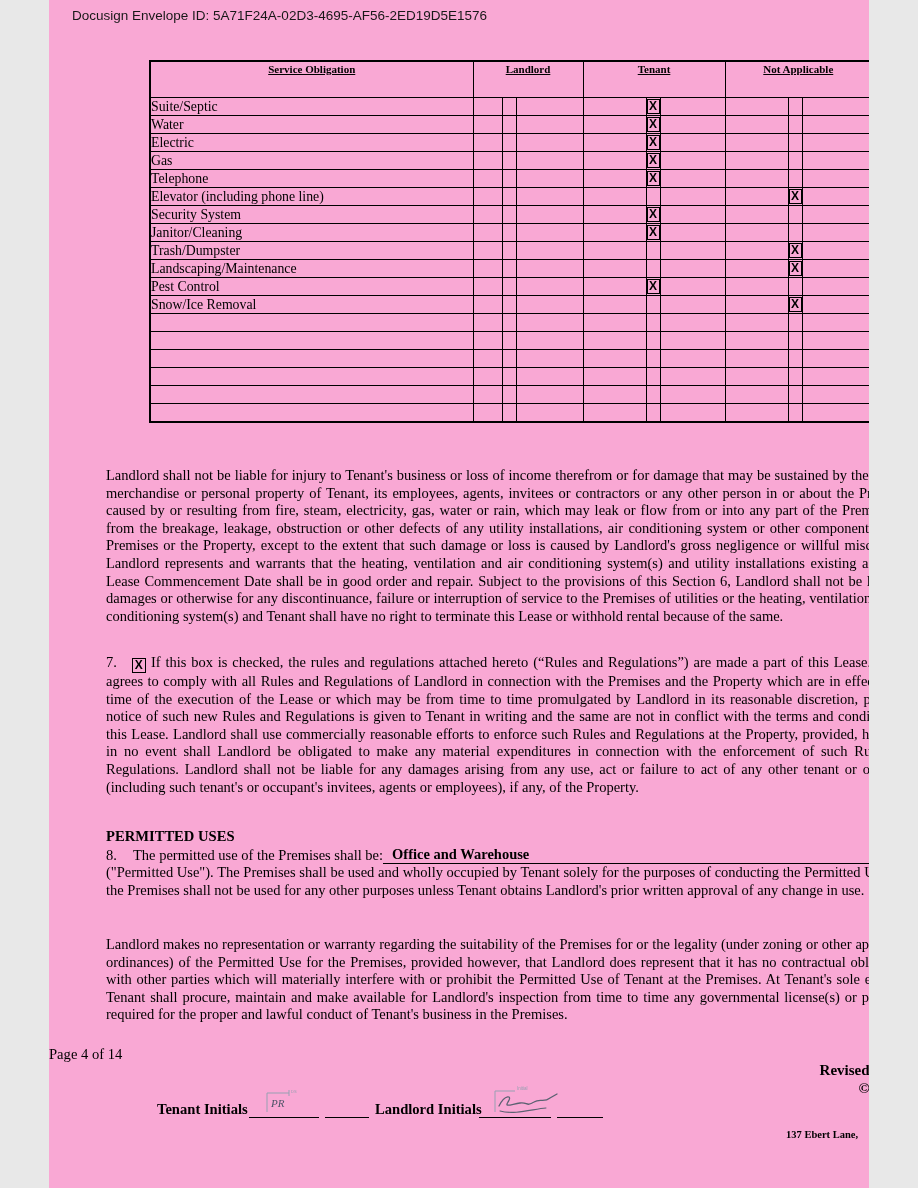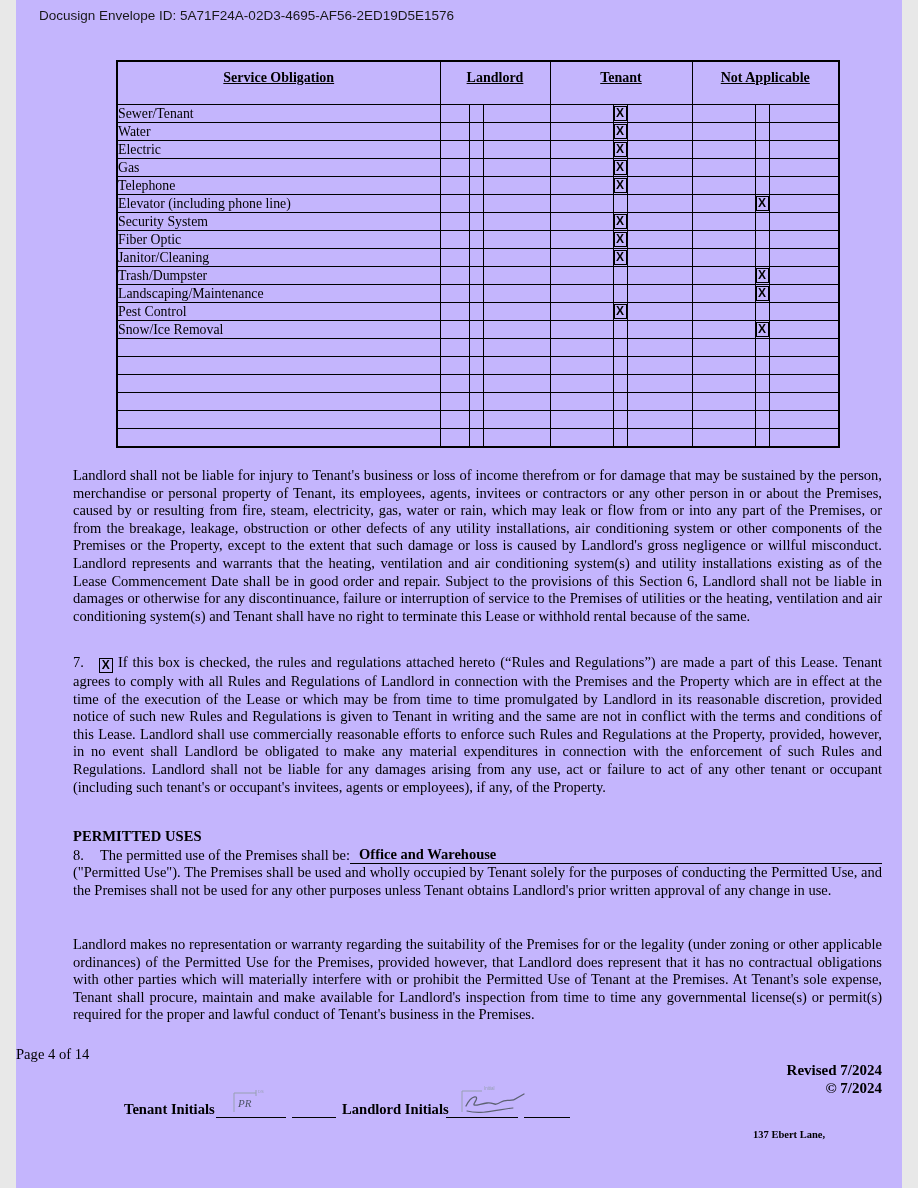--- a/index.html
+++ b/index.html
@@ -1,31 +1,31 @@
 <!DOCTYPE html>
 <html><head>
 <meta charset="utf-8">
 <style>
   * { margin:0; padding:0; box-sizing:content-box; }
   html,body { background:#e8e8e8; }
   .page {
-    position:relative; width:886px; height:1188px; background:#c4b5fd;
+    position:relative; width:820px; height:1188px; background:#f9a8d4;
     margin:0 auto; overflow:hidden; color:#000;
     font-family:"Liberation Serif", serif;
   }
   
   .docusign { position:absolute; left:23px; top:8px; font-family:"Liberation Sans", sans-serif;
     font-size:13.5px; color:#181818; }
 
   
   table.svc { position:absolute; left:100px; top:60px; width:722px;
     border-collapse:collapse; table-layout:fixed; border:2px solid #000; }
   table.svc th, table.svc td { border:1px solid #000; padding:0; }
-  table.svc th { height:34px; vertical-align:top; padding-top:8px;
-    font-size:14px; font-weight:bold; text-align:center; }
+  table.svc th { height:34px; vertical-align:top; padding-top:1px;
+    font-size:11px; font-weight:bold; text-align:center; }
   table.svc th span { text-decoration:underline; }
   table.svc td { height:17px; max-height:17px; overflow:hidden; font-size:13.8px; }
   td.svc-name { padding-left:4px; white-space:nowrap; }
   td.boxcell { text-align:center; vertical-align:middle; }
   .xmark { display:block; box-sizing:border-box; margin:0 auto; width:13px; height:15px;
     border:1.5px solid #000; line-height:12px; font-family:"Liberation Sans", sans-serif;
     font-weight:700; font-size:12px; text-align:center; }
 
   
   .body { font-size:14.5px; line-height:17.6px; text-align:justify; }
@@ -79,21 +79,21 @@
     <thead>
       <tr>
         <th><span>Service Obligation</span></th>
         <th colspan="3"><span>Landlord</span></th>
         <th colspan="3"><span>Tenant</span></th>
         <th colspan="3"><span>Not Applicable</span></th>
       </tr>
     </thead>
     <tbody>
         <tr>
-      <td class="svc-name">Sewer/Tenant</td>
+      <td class="svc-name">Suite/Septic</td>
       <td></td>
       <td class="boxcell box-l"></td>
       <td></td>
       <td></td>
       <td class="boxcell box-t">
             <span class="xmark">X</span>
           </td>
       <td></td>
       <td></td>
       <td class="boxcell box-n"></td>
@@ -164,34 +164,20 @@
       <td class="boxcell box-t"></td>
       <td></td>
       <td></td>
       <td class="boxcell box-n">
             <span class="xmark">X</span>
           </td>
       <td></td>
     </tr>
         <tr>
       <td class="svc-name">Security System</td>
-      <td></td>
-      <td class="boxcell box-l"></td>
-      <td></td>
-      <td></td>
-      <td class="boxcell box-t">
-            <span class="xmark">X</span>
-          </td>
-      <td></td>
-      <td></td>
-      <td class="boxcell box-n"></td>
-      <td></td>
-    </tr>
-        <tr>
-      <td class="svc-name">Fiber Optic</td>
       <td></td>
       <td class="boxcell box-l"></td>
       <td></td>
       <td></td>
       <td class="boxcell box-t">
             <span class="xmark">X</span>
           </td>
       <td></td>
       <td></td>
       <td class="boxcell box-n"></td>

